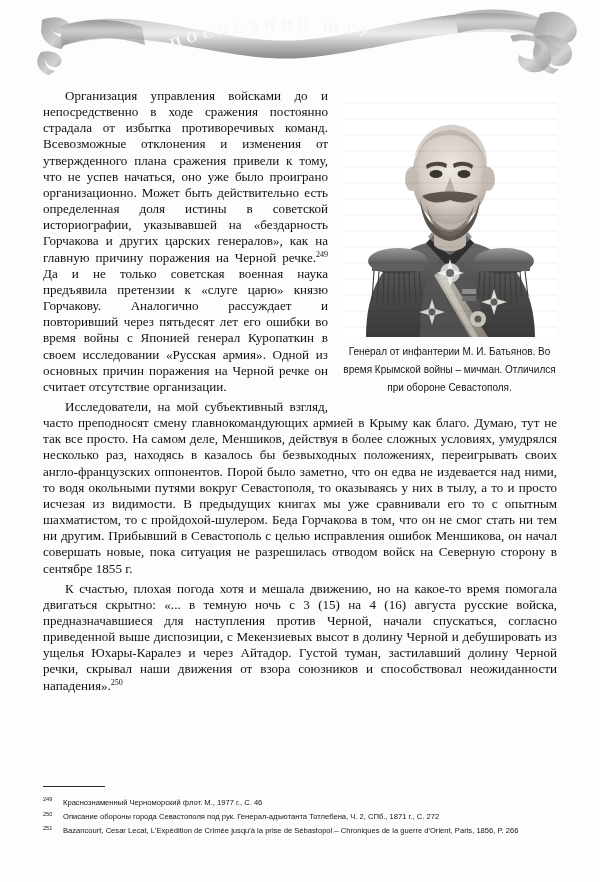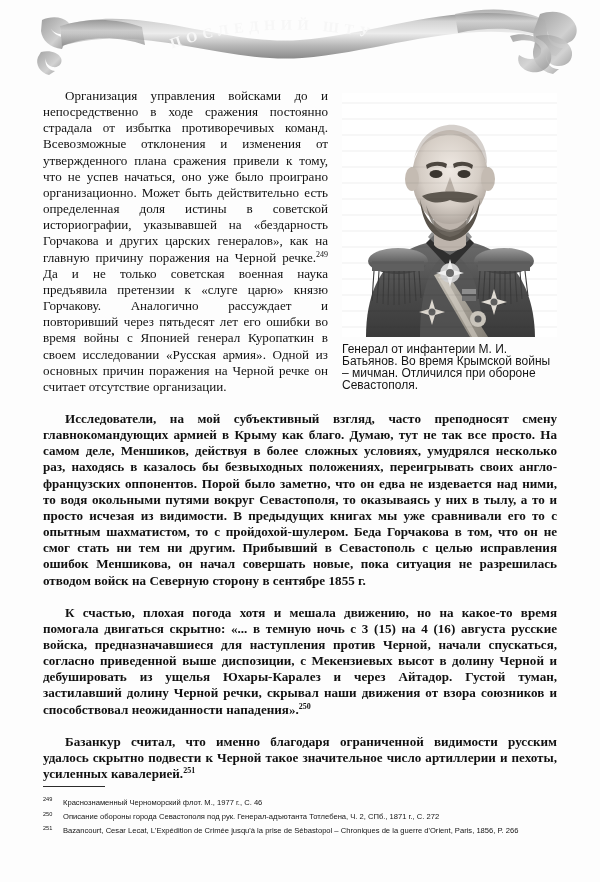--- a/index.html
+++ b/index.html
@@ -73,37 +73,38 @@
   .portrait {
     width: 215px;
     height: 244px;
     display: block;
     background: #ffffff;
   }
   .portrait svg { display: block; }
 
   .caption {
     font-family: "Liberation Sans", "DejaVu Sans", sans-serif;
-    font-size: 12px;
-    line-height: 12px;
+    font-size: 10px;
+    line-height: 18px;
+    text-align: center;
     color: #151515;
     margin-top: 6px;
     width: 215px;
   }
 
   p.body {
     margin: 0;
     text-align: justify;
     text-indent: 22px;
     font-size: 13.1px;
     line-height: 16.15px;
     hyphens: manual;
     word-spacing: 0.1px;
   }
-  p.body + p.body { margin-top: 16px; font-weight: bold; }
+  p.body + p.body { margin-top: 4px; }
 
   sup.fn {
     font-size: 8px;
     vertical-align: super;
     line-height: 0;
   }
 
   
   .footnotes {
     position: absolute;
@@ -330,21 +331,20 @@
       </div>
       <div class="caption">Генерал от инфантерии М. И. Батьянов. Во время Крымской войны – мичман. Отличился при обороне Севастополя.</div>
     </div>
 
     <p class="body"><span>Организация управления войсками до и непосредственно в ходе сражения постоянно страдала от избытка противоречивых команд. Всевозможные отклонения и изменения от утвержденного плана сражения привели к тому, что не успев начаться, оно уже было проиграно организационно. Может быть действительно есть определенная доля истины в советской историографии, указывавшей на «бездарность Горчакова и других царских генералов», как на главную причину поражения на Черной речке.</span><sup class="fn">249</sup><span> Да и не только советская военная наука предъявила претензии к «слуге царю» князю Горчакову. Аналогично рассуждает и повторивший через пятьдесят лет его ошибки во время войны с Японией генерал Куропаткин в своем исследовании «Русская армия». Одной из основных причин поражения на Черной речке он считает отсутствие организации.</span></p>
 
     <p class="body">Исследователи, на мой субъективный взгляд, часто преподносят смену главнокомандующих армией в Крыму как благо. Думаю, тут не так все просто. На самом деле, Меншиков, действуя в более сложных условиях, умудрялся несколько раз, находясь в казалось бы безвыходных положениях, переигрывать своих англо-французских оппонентов. Порой было заметно, что он едва не издевается над ними, то водя окольными путями вокруг Севастополя, то оказываясь у них в тылу, а то и просто исчезая из видимости. В предыдущих книгах мы уже сравнивали его то с опытным шахматистом, то с пройдохой-шулером. Беда Горчакова в том, что он не смог стать ни тем ни другим. Прибывший в Севастополь с целью исправления ошибок Меншикова, он начал совершать новые, пока ситуация не разрешилась отводом войск на Северную сторону в сентябре 1855 г.</p>
 
     <p class="body"><span>К счастью, плохая погода хотя и мешала движению, но на какое-то время помогала двигаться скрытно: «... в темную ночь с 3 (15) на 4 (16) августа русские войска, предназначавшиеся для наступления против Черной, начали спускаться, согласно приведенной выше диспозиции, с Мекензиевых высот в долину Черной и дебушировать из ущелья Юхары-Каралез и через Айтадор. Густой туман, застилавший долину Черной речки, скрывал наши движения от взора союзников и способствовал неожиданности нападения».</span><sup class="fn">250</sup></p>
 
-    <p class="body"><span>Базанкур считал, что именно благодаря ограниченной видимости русским удалось скрытно подвести к Черной такое значительное число артиллерии и пехоты, усиленных кавалерией.</span><sup class="fn">251</sup></p>
   </div>
 
   <div class="footnotes">
     <div class="fn-rule"></div>
 
     <div class="fn-item">
       <span class="fn-num">249</span><span>Краснознаменный Черноморский флот. М., 1977 г., С. 46</span>
     </div>
     <div class="fn-item">
       <span class="fn-num">250</span><span>Описание обороны города Севастополя под рук. Генерал-адъютанта Тотлебена, Ч. 2, СПб., 1871 г., С. 272</span>

